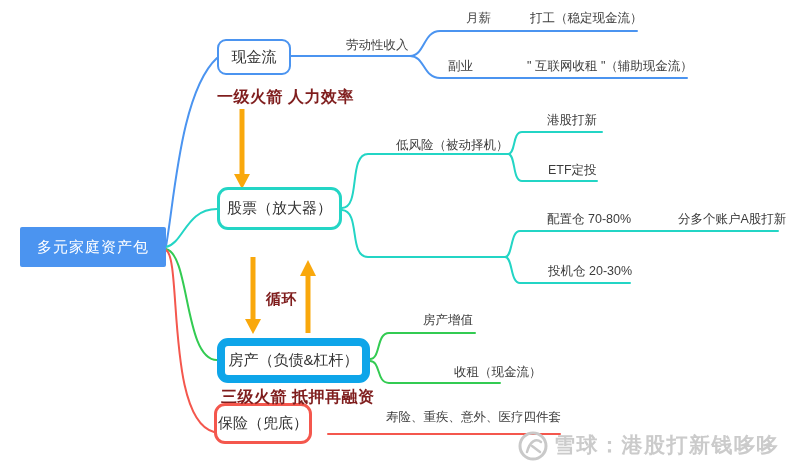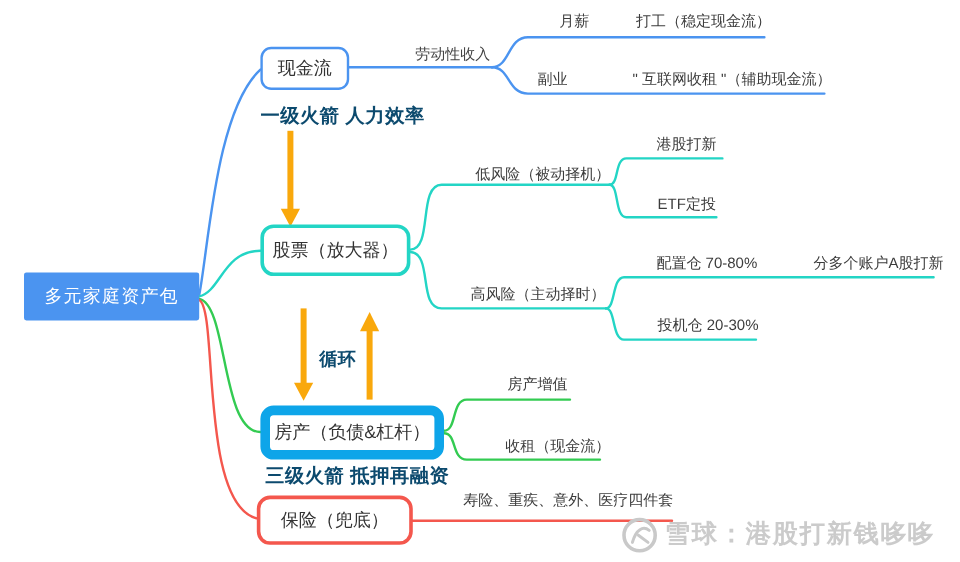--- a/index.html
+++ b/index.html
@@ -19,21 +19,21 @@
   .n-stock{border:3px solid #23D5C5;border-radius:11px;}
   .n-property{border:8px solid #0ea5e9;border-radius:11px;}
   .n-insurance{border:3px solid #F4574D;border-radius:11px;}
   .leaf{
     position:absolute;z-index:2;font-size:12.5px;color:#3c3c3c;white-space:nowrap;line-height:14px;
   }
   .edge-label{
     position:absolute;z-index:2;font-size:12.5px;color:#444;white-space:nowrap;
   }
   .orange-note{
-    position:absolute;z-index:2;color:#0c4a6e;font-size:16px;font-weight:bold;
+    position:absolute;z-index:2;color:#7f1d1d;font-size:16px;font-weight:bold;
     white-space:nowrap;letter-spacing:0.5px;
   }
   .cycle-note{font-size:15px;}
   .watermark-text{
     position:absolute;z-index:2;color:#CBCBCB;font-size:21px;font-weight:bold;
     white-space:nowrap;letter-spacing:1.5px;text-align:center;
   }
 </style>
 </head>
 <body>
@@ -91,38 +91,37 @@
   </svg>
 
   <div class="node root-node" style="left:20px;top:227px;width:146px;height:40px;">多元家庭资产包</div>
 
   <div class="node n-cashflow" style="left:217px;top:39px;width:74px;height:36px;">现金流</div>
 
   <div class="node n-stock" style="left:217px;top:187px;width:125px;height:43px;">股票（放大器）</div>
 
   <div class="node n-property" style="left:217px;top:338px;width:153px;height:45px;">房产（负债&amp;杠杆）</div>
 
-  <div class="node n-insurance" style="left:214px;top:413px;width:130px;height:41px;">保险（兜底）</div>
+  <div class="node n-insurance" style="left:214px;top:403px;width:98px;height:41px;">保险（兜底）</div>
 
   <div class="edge-label" style="left:346px;top:37px;">劳动性收入</div>
   <div class="leaf" style="left:448px;top:11px;margin-left:18px;">月薪</div>
   <div class="leaf" style="left:530px;top:11px;">打工（稳定现金流）</div>
   <div class="leaf" style="left:448px;top:59px;">副业</div>
   <div class="leaf" style="left:527px;top:59px;">" 互联网收租 "（辅助现金流）</div>
 
   <div class="leaf" style="left:396px;top:138px;">低风险（被动择机）</div>
   <div class="leaf" style="left:547px;top:113px;">港股打新</div>
   <div class="leaf" style="left:548px;top:163px;">ETF定投</div>
-  <div class="leaf" style="left:392px;top:238px;">高风险（主动择时）</div>
   <div class="leaf" style="left:547px;top:212px;">配置仓 70-80%</div>
   <div class="leaf" style="left:678px;top:212px;">分多个账户A股打新</div>
   <div class="leaf" style="left:548px;top:264px;">投机仓 20-30%</div>
 
   <div class="leaf" style="left:423px;top:313px;">房产增值</div>
-  <div class="leaf" style="left:405px;top:365px;padding-left:16px;">收租（现金流）</div>
+  <div class="leaf" style="left:438px;top:365px;padding-left:16px;">收租（现金流）</div>
 
   <div class="leaf" style="left:386px;top:410px;">寿险、重疾、意外、医疗四件套</div>
 
   <div class="orange-note" style="left:217px;top:87px;">一级火箭 人力效率</div>
   <div class="orange-note cycle-note" style="left:266px;top:290px;">循环</div>
   <div class="orange-note" style="left:221px;top:387px;">三级火箭  抵押再融资</div>
 
   <div class="watermark-text" style="left:554px;top:431px;">雪球：港股打新钱哆哆</div>
 
 </div>

